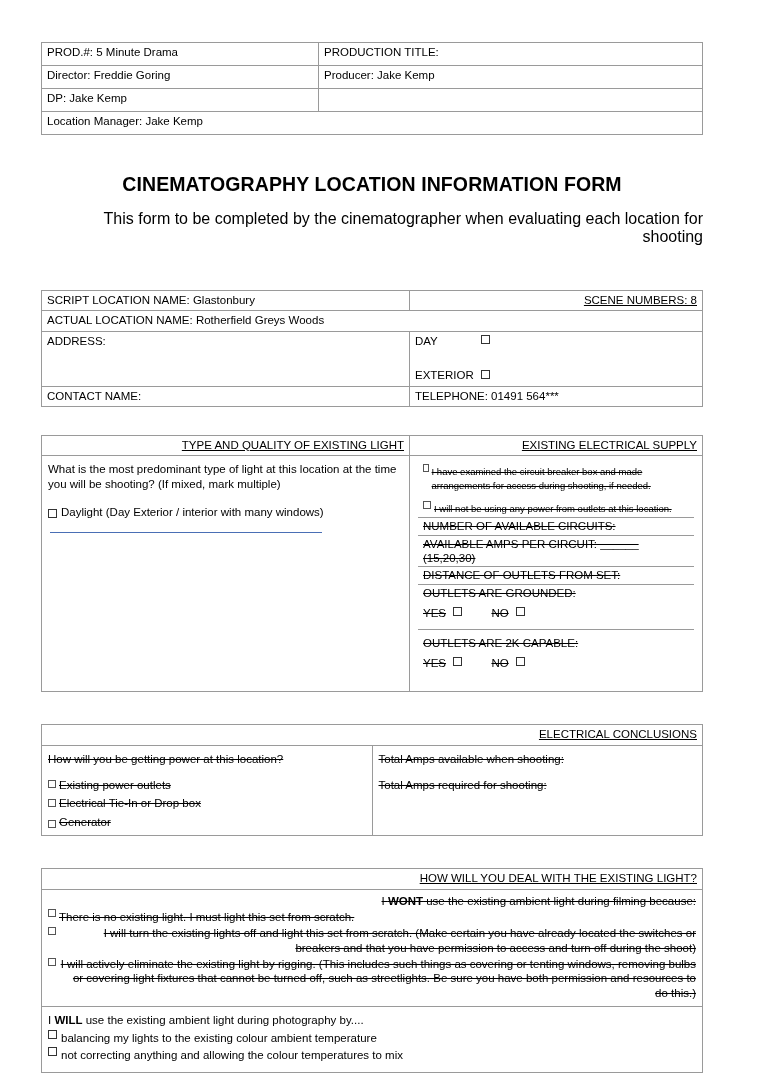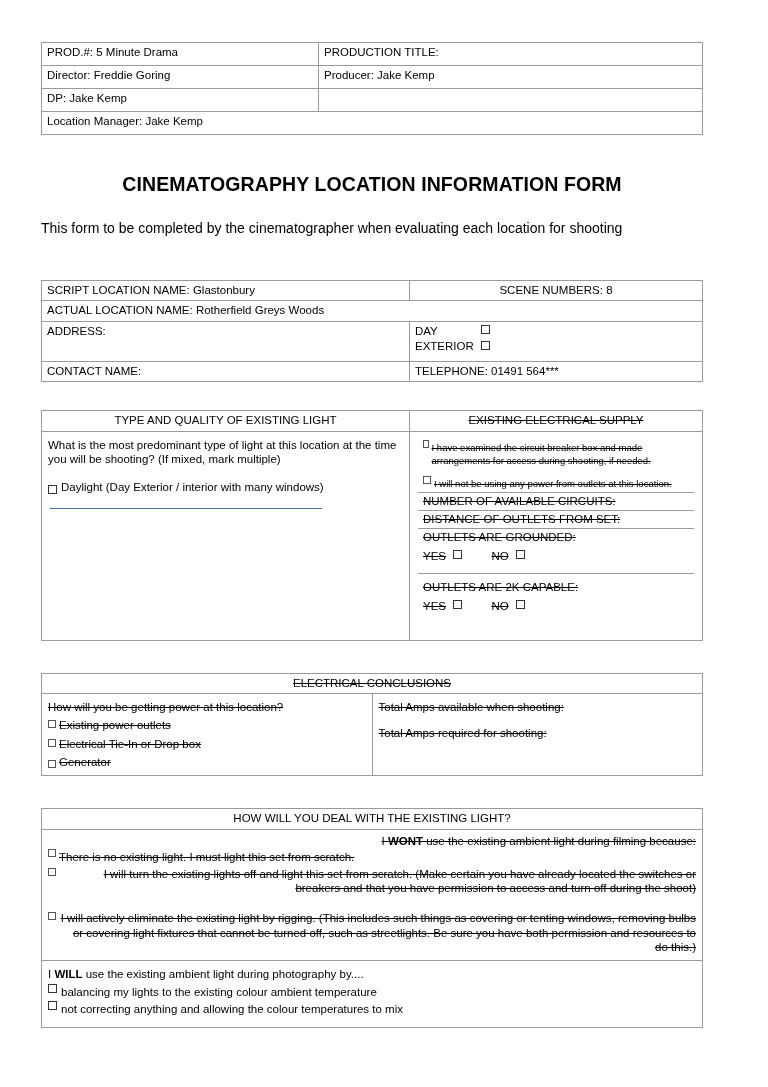--- a/index.html
+++ b/index.html
@@ -35,37 +35,37 @@
   table.grid td {
     border: 1px solid #9a9a9a;
     padding: 2px 5px 3px 5px;
     font-size: 11.5px;
     line-height: 1.25;
     vertical-align: top;
   }
   .strike {
     text-decoration: line-through;
   }
-  .center { text-align: center; }
+  .center { text-align: right; text-decoration: underline; }
   .bold { font-weight: bold; }
 
   
   .header-table td { height: 17px; }
 
   .title {
     text-align: center;
     font-size: 19.5px;
     font-weight: bold;
     margin-top: 38px;
     letter-spacing: 0.1px;
   }
   .subtitle {
-    text-align: left;
-    font-size: 14px;
-    margin-top: 24px;
+    text-align: right;
+    font-size: 16px;
+    margin-top: 14px;
   }
 
   .cb {
     display: inline-block;
     width: 7px;
     height: 7px;
     border: 1px solid #333;
     margin-right: 4px;
     position: relative;
     top: -1px;
@@ -137,21 +137,21 @@
       <tr>
         <td colspan="2">ACTUAL LOCATION NAME: Rotherfield Greys Woods</td>
       </tr>
       <tr>
         <td style="height:34px">ADDRESS:</td>
         <td>
           <div style="display:flex;align-items:center">
             <span style="display:inline-block;width:66px">DAY</span>
             <span class="cb"></span>
           </div>
-          <div style="display:flex;align-items:center;margin-top:1px">
+          <div style="display:flex;align-items:center;margin-top:20px">
             <span style="display:inline-block;width:66px">EXTERIOR</span>
             <span class="cb"></span>
           </div>
         </td>
       </tr>
       <tr>
         <td>CONTACT NAME:</td>
         <td>TELEPHONE: 01491 564***</td>
       </tr>
     </tbody>
@@ -185,20 +185,23 @@
                 <div class="small-row strike" style="display:flex;margin-top:9px">
                   <span class="cb-sm"></span>
                   <span>I will not be using any power from outlets at this location.</span>
                 </div>
               </td>
             </tr>
             <tr>
               <td class="strike elec-line" style="border-left:none;border-right:none;height:15px">NUMBER OF AVAILABLE CIRCUITS:</td>
             </tr>
             <tr>
+              <td class="strike elec-line" style="border-left:none;border-right:none;height:15px">AVAILABLE AMPS PER CIRCUIT: ______ (15,20,30)</td>
+            </tr>
+            <tr>
               <td class="strike elec-line" style="border-left:none;border-right:none;height:15px">DISTANCE OF OUTLETS FROM SET:</td>
             </tr>
             <tr>
               <td class="elec-line" style="border-left:none;border-right:none;height:42px">
                 <div class="strike">OUTLETS ARE GROUNDED:</div>
                 <div style="margin-top:5px">
                   <span class="strike">YES</span>
                   <span class="cb" style="margin-left:4px"></span>
                   <span class="strike" style="margin-left:22px">NO</span>
                   <span class="cb" style="margin-left:4px"></span>
@@ -225,21 +228,21 @@
 
     <div style="height:32px"></div>
     <table class="grid">
       <tbody>
           <tr>
         <td colspan="2" class="center strike">ELECTRICAL CONCLUSIONS</td>
       </tr>
       <tr>
         <td style="width:357px;height:62px" class="pad-lg">
           <div class="strike">How will you be getting power at this location?</div>
-          <div style="margin-top:4px;display:flex;align-items:center">
+          <div style="margin-top:12px;display:flex;align-items:center">
             <span class="cb-sm"></span>
             <span class="strike">Existing power outlets</span>
           </div>
           <div style="margin-top:4px;display:flex;align-items:center">
             <span class="cb-sm"></span>
             <span class="strike">Electrical Tie-In or Drop box</span>
           </div>
           <div style="margin-top:4px;display:flex;align-items:flex-end">
             <span class="cb-sm"></span>
             <span class="strike">Generator</span>
@@ -263,21 +266,21 @@
         <td class="tiny" style="padding:4px 6px 6px 6px !important">
           <div class="strike"><span>I </span><span class="bold">WONT</span><span> use the existing ambient light during filming because:</span></div>
           <div style="display:flex;margin-top:2px">
             <span class="cb-sm"></span>
             <span class="strike">There is no existing light. I must light this set from scratch.</span>
           </div>
           <div style="display:flex;margin-top:2px">
             <span class="cb-sm" style="flex:none;margin-top:2px"></span>
             <span class="strike">I will turn the existing lights off and light this set from scratch. (Make certain you have already located the switches or breakers and that you have permission to access and turn off during the shoot)</span>
           </div>
-          <div style="display:flex;margin-top:16px">
+          <div style="display:flex;margin-top:2px">
             <span class="cb-sm" style="flex:none;margin-top:2px"></span>
             <span class="strike">I will actively eliminate the existing light by rigging. (This includes such things as covering or tenting windows, removing bulbs or covering light fixtures that cannot be turned off, such as streetlights. Be sure you have both  permission and resources to do this.)</span>
           </div>
         </td>
       </tr>
       <tr>
         <td style="padding:6px 6px 10px 6px !important">
           <div><span>I </span><span class="bold">WILL</span><span> use the existing ambient light during photography by....</span></div>
           <div style="display:flex;margin-top:3px">
             <span class="cb"></span>

